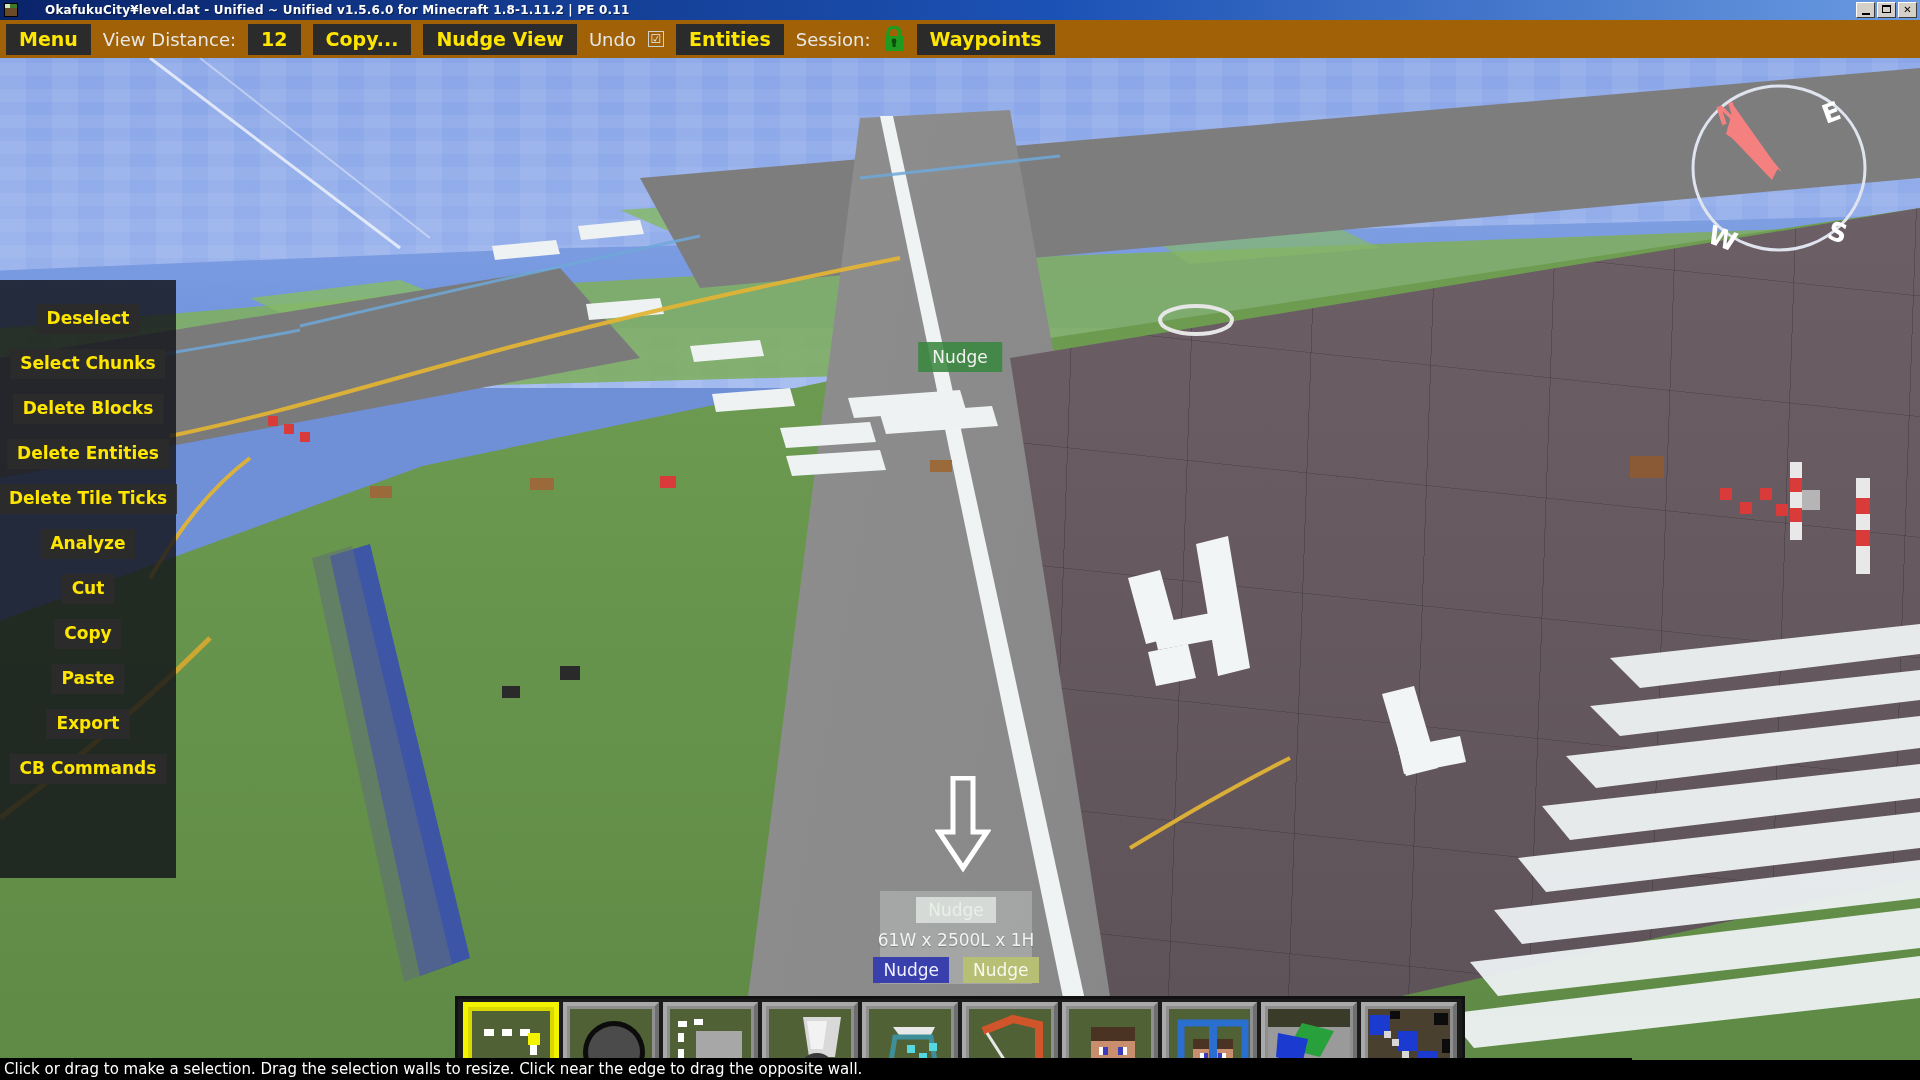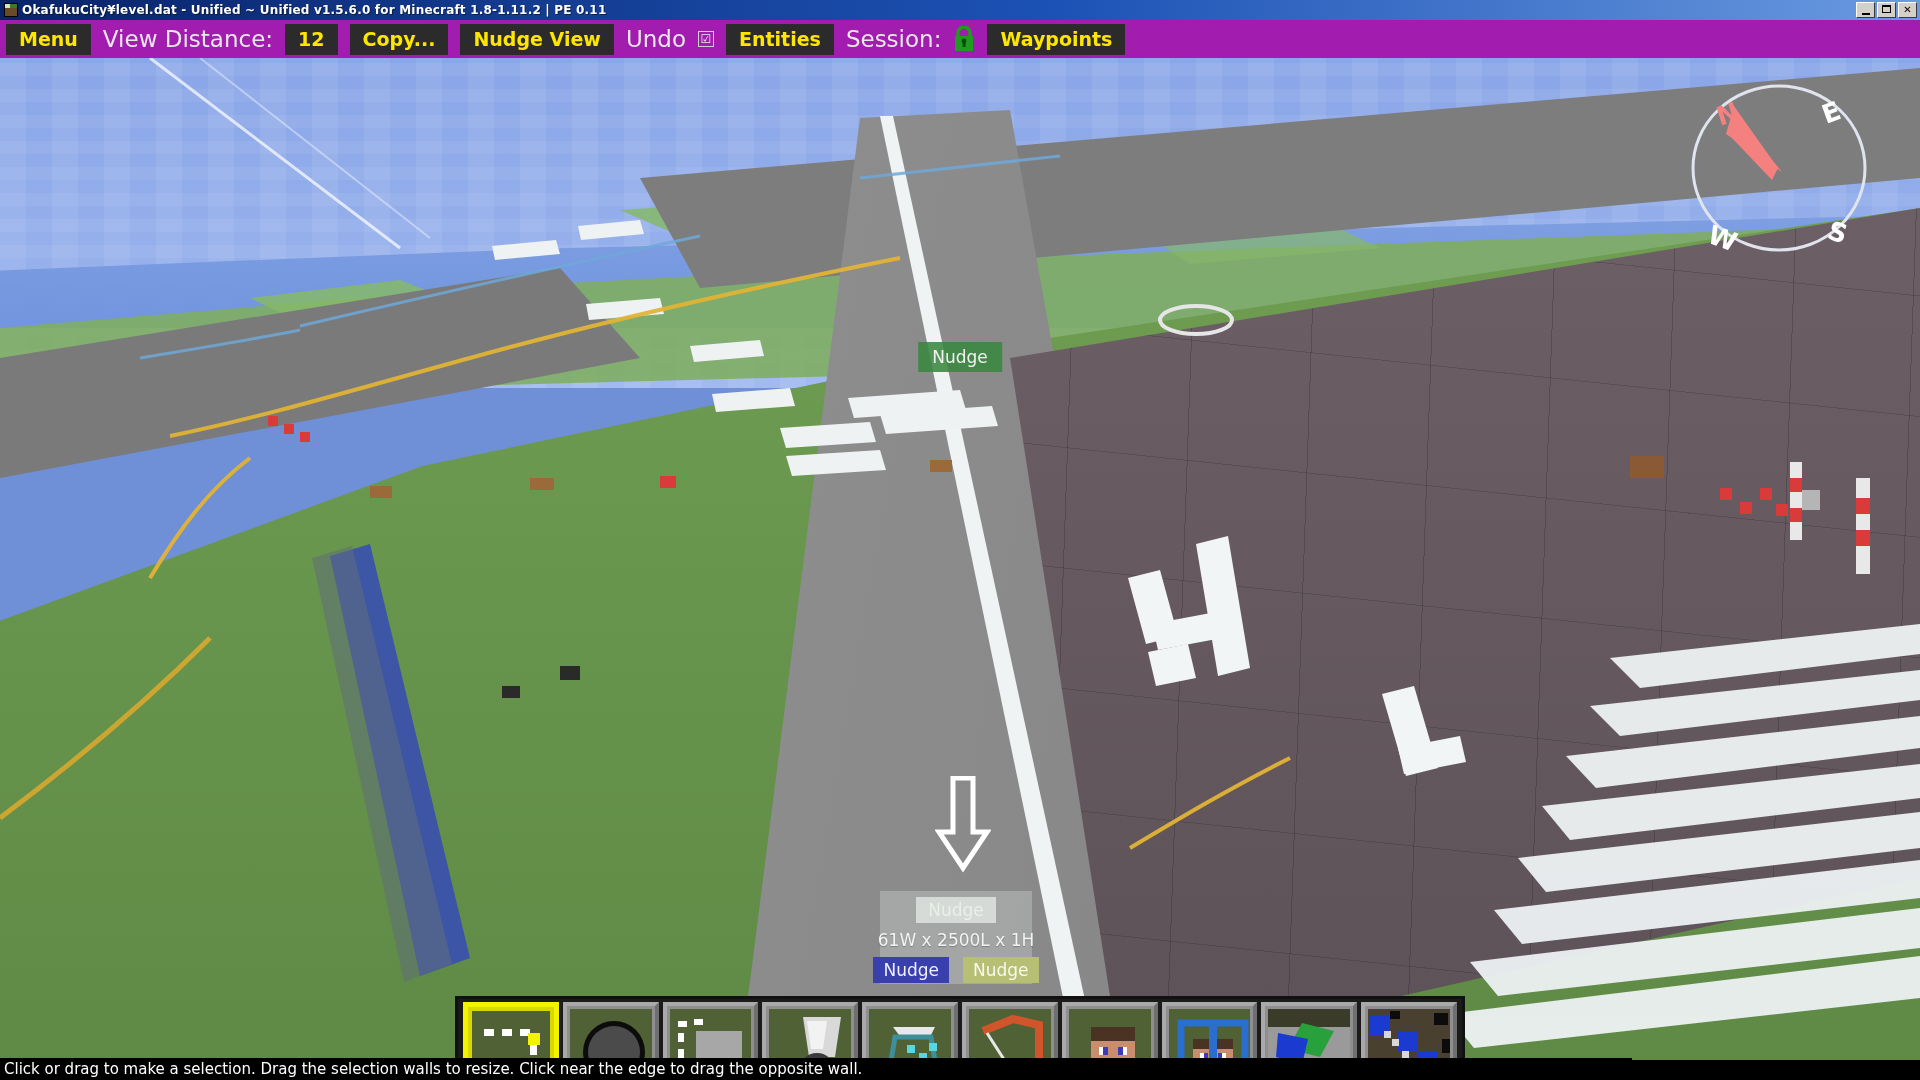--- a/index.html
+++ b/index.html
@@ -5,21 +5,21 @@
   * { margin:0; padding:0; box-sizing:border-box; }
   html,body { width:1920px; height:1080px; overflow:hidden; background:#000;
               font-family:"Liberation Sans", sans-serif; }
 
   
   #app { position:relative; width:1920px; height:1080px; background:#000; }
 
   #titlebar {
     position:absolute; left:0; top:0; width:1920px; height:20px;
     background:linear-gradient(to right,#0a246a 0%,#1c52b5 55%,#6a9ae0 100%);
-    display:flex; align-items:center; padding:0 2px;
+    display:flex; align-items:center; padding:0 2px;gap:23px;
   }
   #titlebar .tb-icon {
     width:14px; height:14px; margin:0 4px 0 2px; flex:0 0 auto;
     background:
       linear-gradient(#3a7a2a,#3a7a2a) 0 0/14px 5px no-repeat,
       linear-gradient(#6b4a2a,#6b4a2a) 0 5px/14px 9px no-repeat;
     box-shadow:inset 0 0 0 1px #000;
     position:relative;
   }
   #titlebar .tb-icon::after{
@@ -39,29 +39,29 @@
     font-size:10px; color:#000; line-height:1;
     font-family:"DejaVu Sans", sans-serif;
   }
   .winbtn span { display:block; transform:translateY(-1px); }
   .winbtn.min span { width:8px; height:2px; background:#000; transform:translateY(4px); }
   .winbtn.max span { width:9px; height:8px; border:1px solid #000; border-top-width:2px; }
 
   
   #toolbar {
     position:absolute; left:0; top:20px; width:1920px; height:38px;
-    background:#a21caf; display:flex; align-items:center; gap:0; padding-left:6px;
+    background:#a16207; display:flex; align-items:center; gap:0; padding-left:6px;
   }
   .tbtn {
     background:#2b2b2b; color:#ffe600; font-weight:bold; font-size:19px;
     padding:6px 13px; margin-right:12px; white-space:nowrap; line-height:1;
     font-family:"DejaVu Sans", sans-serif;
   }
   .tlabel {
-    color:#e8e8e8; font-size:23px; margin-right:12px; white-space:nowrap;
+    color:#e8e8e8; font-size:18px; margin-right:12px; white-space:nowrap;
     font-family:"DejaVu Sans", sans-serif;
   }
   .tcheck {
     width:16px; height:16px; border:1px solid #cfcfcf; margin-right:12px;
     color:#e8e8e8; font-size:12px; line-height:14px; text-align:center;
     font-family:"DejaVu Sans", sans-serif;
   }
   .lockicon { margin-right:12px; display:flex; align-items:center; }
 
   
@@ -353,20 +353,33 @@
         <polygon points="72,56 104,100 98,112 58,70" fill="#f58080"></polygon>
         <text x="46" y="58" fill="#f58080" font-size="26" font-weight="bold" font-family="DejaVu Sans, sans-serif" transform="rotate(-18 46 58)">N</text>
         <text x="152" y="56" fill="#ffffff" font-size="26" font-weight="bold" font-family="DejaVu Sans, sans-serif" transform="rotate(-20 152 56)">E</text>
         <text x="152" y="170" fill="#ffffff" font-size="26" font-weight="bold" font-family="DejaVu Sans, sans-serif" transform="rotate(18 152 170)">S</text>
         <text x="32" y="174" fill="#ffffff" font-size="26" font-weight="bold" font-family="DejaVu Sans, sans-serif" transform="rotate(20 32 174)">W</text>
       </svg>
     </div>
 
     <div id="nudge-top">Nudge</div>
 
+    <div id="sidebar">
+      <div class="sbtn" style="top:24px">Deselect</div>
+      <div class="sbtn" style="top:69px">Select Chunks</div>
+      <div class="sbtn" style="top:114px">Delete Blocks</div>
+      <div class="sbtn" style="top:159px">Delete Entities</div>
+      <div class="sbtn" style="top:204px">Delete Tile Ticks</div>
+      <div class="sbtn" style="top:249px">Analyze</div>
+      <div class="sbtn" style="top:294px">Cut</div>
+      <div class="sbtn" style="top:339px">Copy</div>
+      <div class="sbtn" style="top:384px">Paste</div>
+      <div class="sbtn" style="top:429px">Export</div>
+      <div class="sbtn" style="top:474px">CB Commands</div>
+    </div>
 
     <div id="selection-arrow">
       <svg width="56" height="98" viewBox="0 0 56 98">
         <polygon points="18,2 38,2 38,56 52,56 28,92 4,56 18,56" fill="none" stroke="#ffffff" stroke-width="5"></polygon>
       </svg>
     </div>
 
     <div id="nudge-panel">
       <div class="np-main">Nudge</div>
       <div class="np-size">61W x 2500L x 1H</div>

